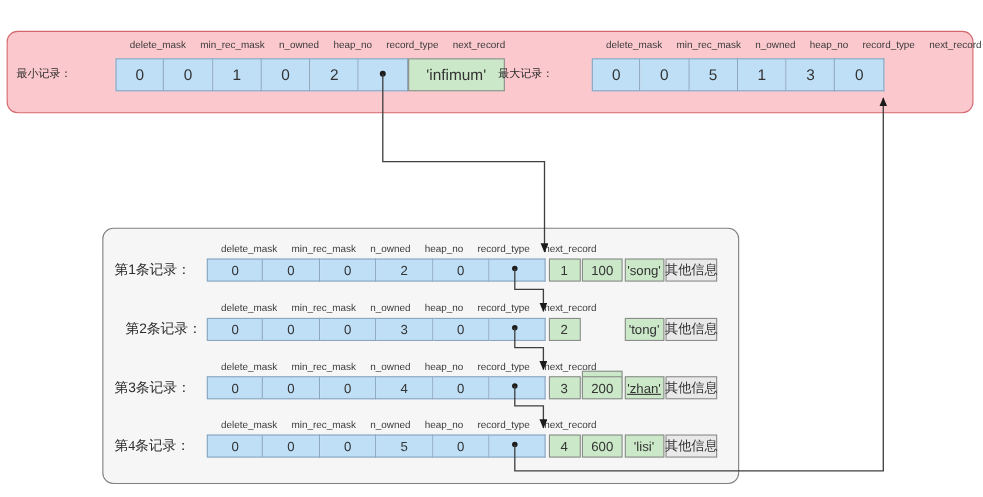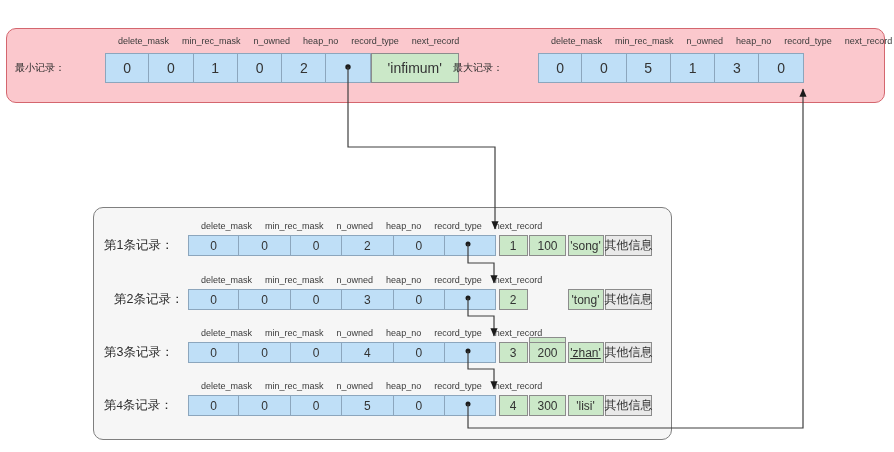--- a/index.html
+++ b/index.html
@@ -189,21 +189,21 @@
     <div class="ftable rtable" style="left:94px;top:187px;">
       <div class="cell blue first">0</div>
       <div class="cell blue">0</div>
       <div class="cell blue">0</div>
       <div class="cell blue">5</div>
       <div class="cell blue">0</div>
       <div class="cell blue"></div>
     </div>
     <div class="extras" style="left:403px;top:187px;">
       <div class="cell green" style="width:29px;">4</div>
-      <div class="cell green" style="width:37px;">300</div>
+      <div class="cell green" style="width:37px;">600</div>
       <div class="cell green" style="width:36px;text-align:right;">'lisi'</div>
       <div class="cell grayc" style="width:47px;">其他信息</div>
     </div>
   </div>
 
   <svg class="arrows" viewBox="0 0 894 452">
     <defs>
       <marker id="arr" orient="auto" markerWidth="8" markerHeight="8" refX="6.5" refY="3">
         <path d="M0,0 L7,3 L0,6 z" fill="#1b1b1b"></path>
       </marker>

